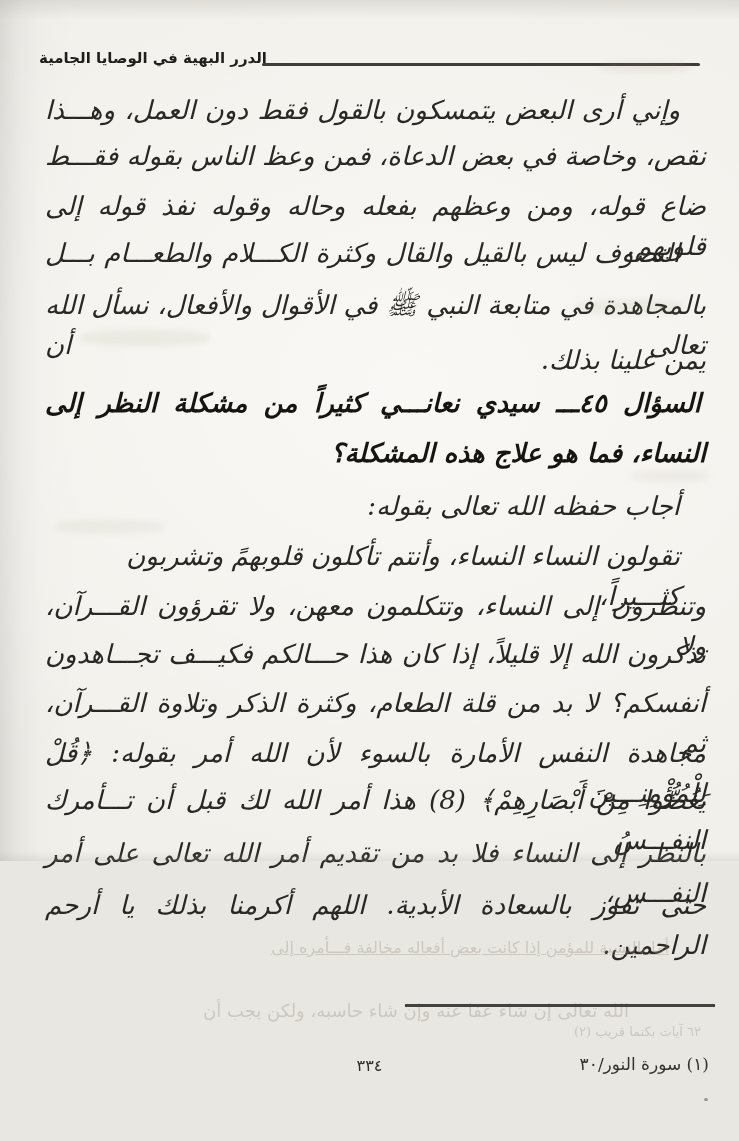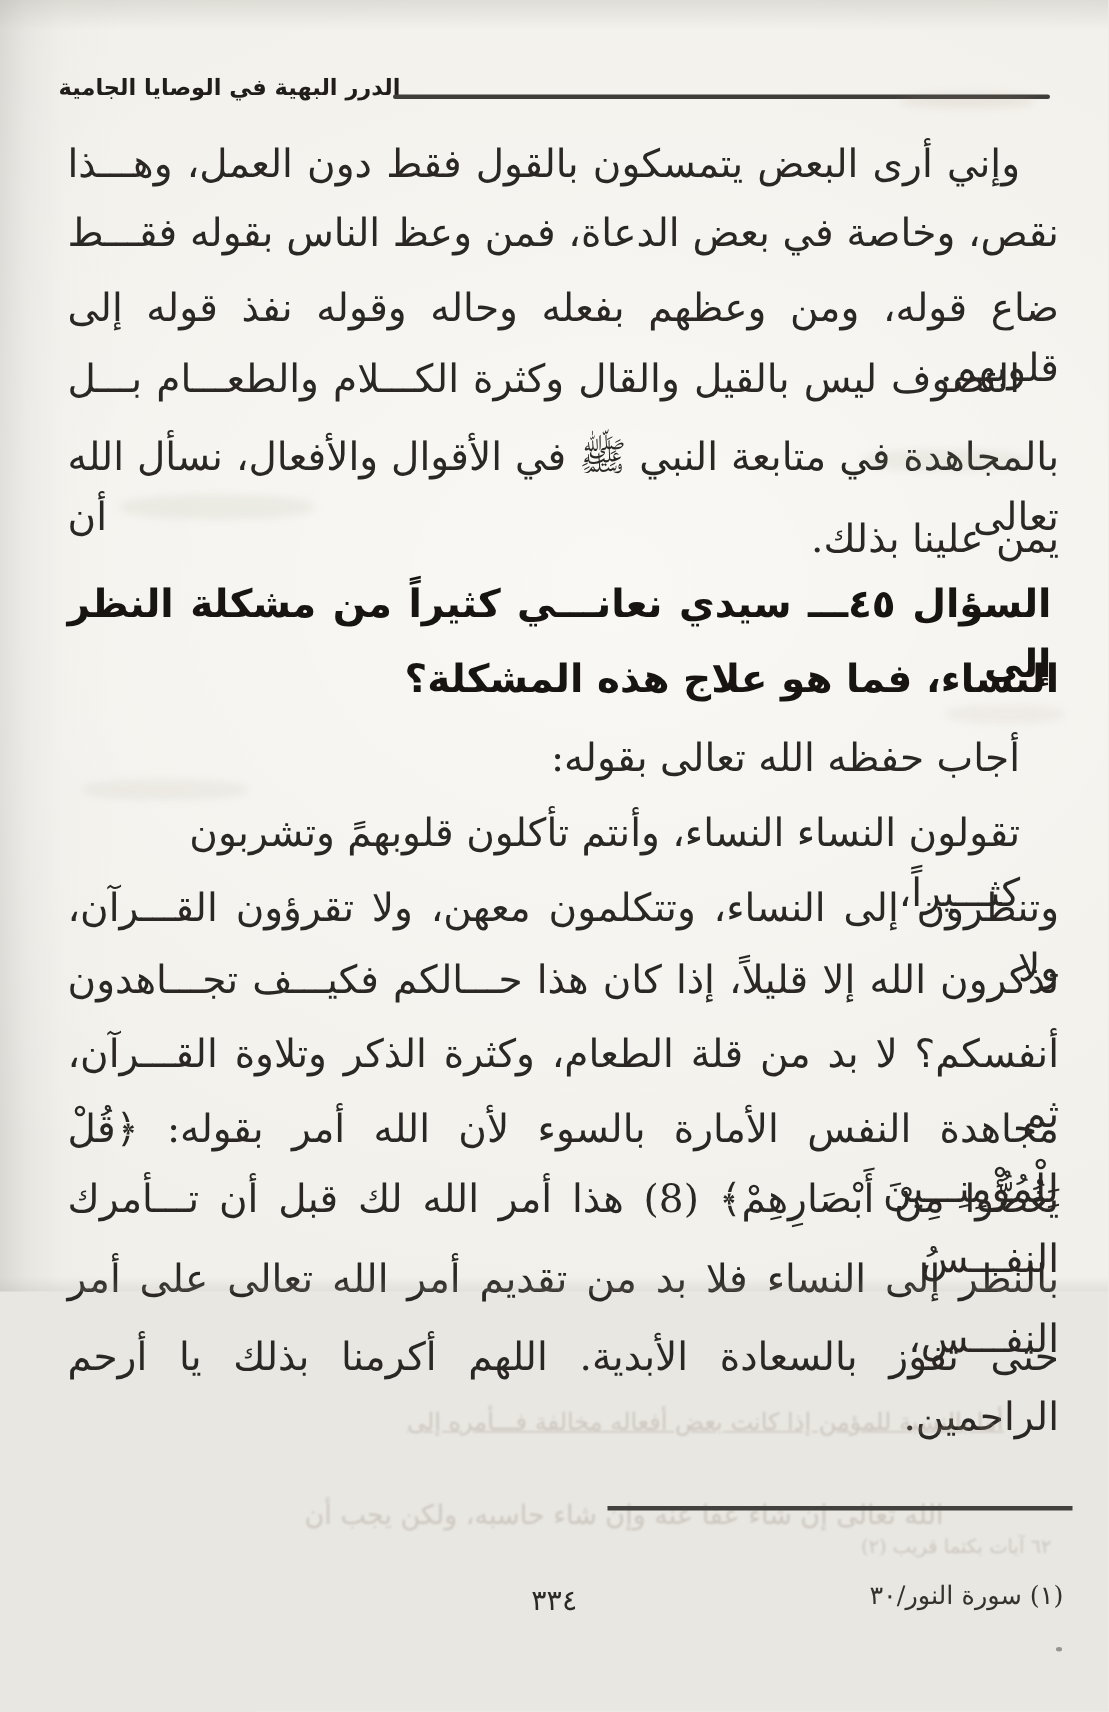--- a/index.html
+++ b/index.html
@@ -37,39 +37,39 @@
   .header-rule{
     position:absolute;left:262px;top:63px;width:438px;height:3px;
     background:#3f3d3a;border-radius:2px;
   }
 
   
   .bline{
     position:absolute;left:45px;right:33px;height:40px;
     direction:rtl;unicode-bidi:embed;
     font-size:26px;line-height:40px;color:#2a2724;
-    text-align:right;white-space:nowrap;
+    text-align:right;white-space:nowrap;font-style:italic;
   }
   .bline.j{white-space:normal;text-align:justify;text-align-last:justify;}
   .bline.ind{padding-right:26px;text-align:right;}
   .bline.ind2{padding-right:5px;}
   .bline.bold{font-weight:bold;color:#171411;letter-spacing:.2px;}
 
   
   .foot-sep{
     position:absolute;left:405px;top:1004px;width:310px;height:2.5px;
     background:#44423e;
   }
   .footnote{
     position:absolute;right:30px;top:1026px;
     direction:rtl;font-size:17px;color:#35322e;white-space:nowrap;margin-top:28px;
   }
   .page-number{
     position:absolute;left:0;right:0;top:1056px;
-    text-align:center;font-size:19px;color:#2d2a26;letter-spacing:2px;
+    text-align:center;font-size:16px;color:#2d2a26;letter-spacing:2px;
   }
 
   
   .ghost{
     position:absolute;direction:rtl;white-space:nowrap;
     color:#96public8c7e;color:#968c7e;opacity:.34;filter:blur(.7px);
     font-size:18px;
   }
   .ghost.u{text-decoration:underline;}
   .smudge{position:absolute;filter:blur(3px);border-radius:45%;pointer-events:none;}

